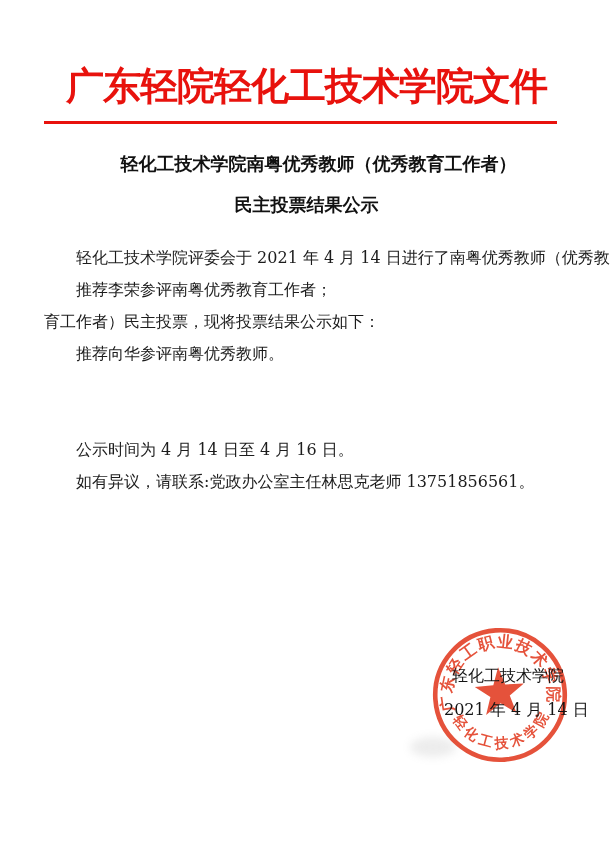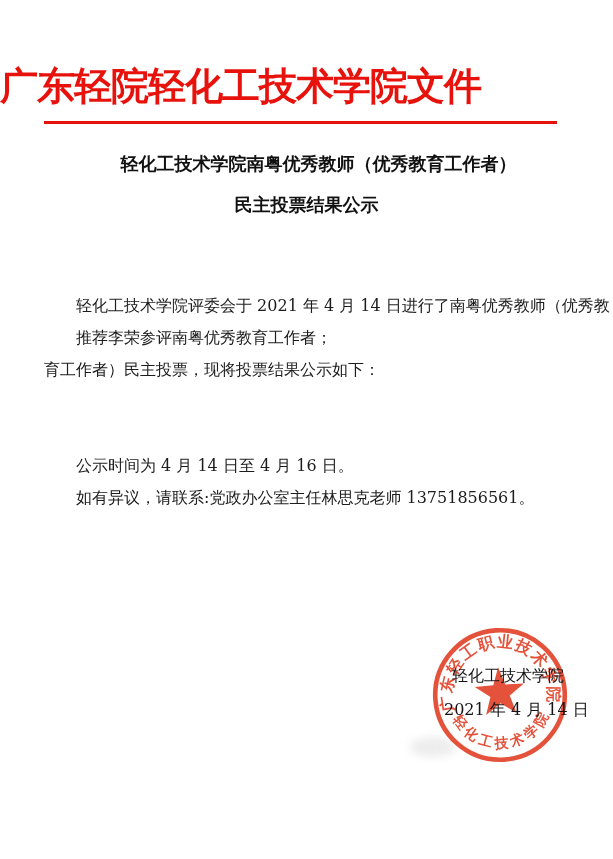--- a/index.html
+++ b/index.html
@@ -11,21 +11,21 @@
   .page{
     position:relative;
     width:613px;height:859px;
     background:#ffffff;
     overflow:hidden;
     font-family:"DejaVu Serif","Liberation Serif",serif;
     color:var(--ink);
   }
   .header-title{
     position:absolute;top:62px;left:0;width:613px;
-    text-align:left;
+    text-align:center;
     font-family:"DejaVu Serif","Liberation Serif",serif;
     font-weight:700;
     font-size:38px;line-height:48px;
     color:var(--red);
     letter-spacing:-1px;
     white-space:nowrap;
   }
   .red-rule{
     position:absolute;top:121px;left:44px;
     width:513px;height:3px;
@@ -39,21 +39,20 @@
     font-size:18px;line-height:26px;
     color:#111;
     white-space:nowrap;
   }
   .doc-title.l1{top:151px;padding-left:12px;}
   .doc-title.l2{top:192px;}
   .body-block{
     position:absolute;top:242px;left:44px;width:516px;
     font-size:16px;
     color:var(--ink);
-    margin-top:48px;
   }
   .body-line{
     line-height:32px;
     white-space:nowrap;
   }
   .body-line.indent{padding-left:32px;}
   .body-line.gap{margin-top:64px;}
   .sig-org{
     position:absolute;top:666px;left:452px;
     font-size:16px;line-height:20px;
@@ -92,20 +91,21 @@
   <div class="red-rule"></div>
 
   <div class="doc-title l1">轻化工技术学院南粤优秀教师（优秀教育工作者）</div>
 
   <div class="doc-title l2">民主投票结果公示</div>
 
   <div class="body-block">
     <div class="body-line indent">轻化工技术学院评委会于 2021 年 4 月 14 日进行了南粤优秀教师（优秀教</div>
     <div class="body-line indent">推荐李荣参评南粤优秀教育工作者；</div>
     <div class="body-line">育工作者）民主投票，现将投票结果公示如下：</div>
+    <div class="body-line indent">推荐向华参评南粤优秀教师。</div>
     <div class="body-line indent gap">公示时间为 4 月 14 日至 4 月 16 日。</div>
     <div class="body-line indent">如有异议，请联系:党政办公室主任林思克老师 13751856561。</div>
   </div>
 
   <div class="smudge"></div>
 
   <svg class="seal" viewBox="0 0 160 160" xmlns="http://www.w3.org/2000/svg">
     <defs>
       <path id="sealTopArc" d="M 29.8 93.5 A 52 52 0 1 1 130.2 93.5" fill="none"></path>
       <path id="sealBottomArc" d="M 26.4 99.5 A 57 57 0 0 0 133.6 99.5" fill="none"></path>

